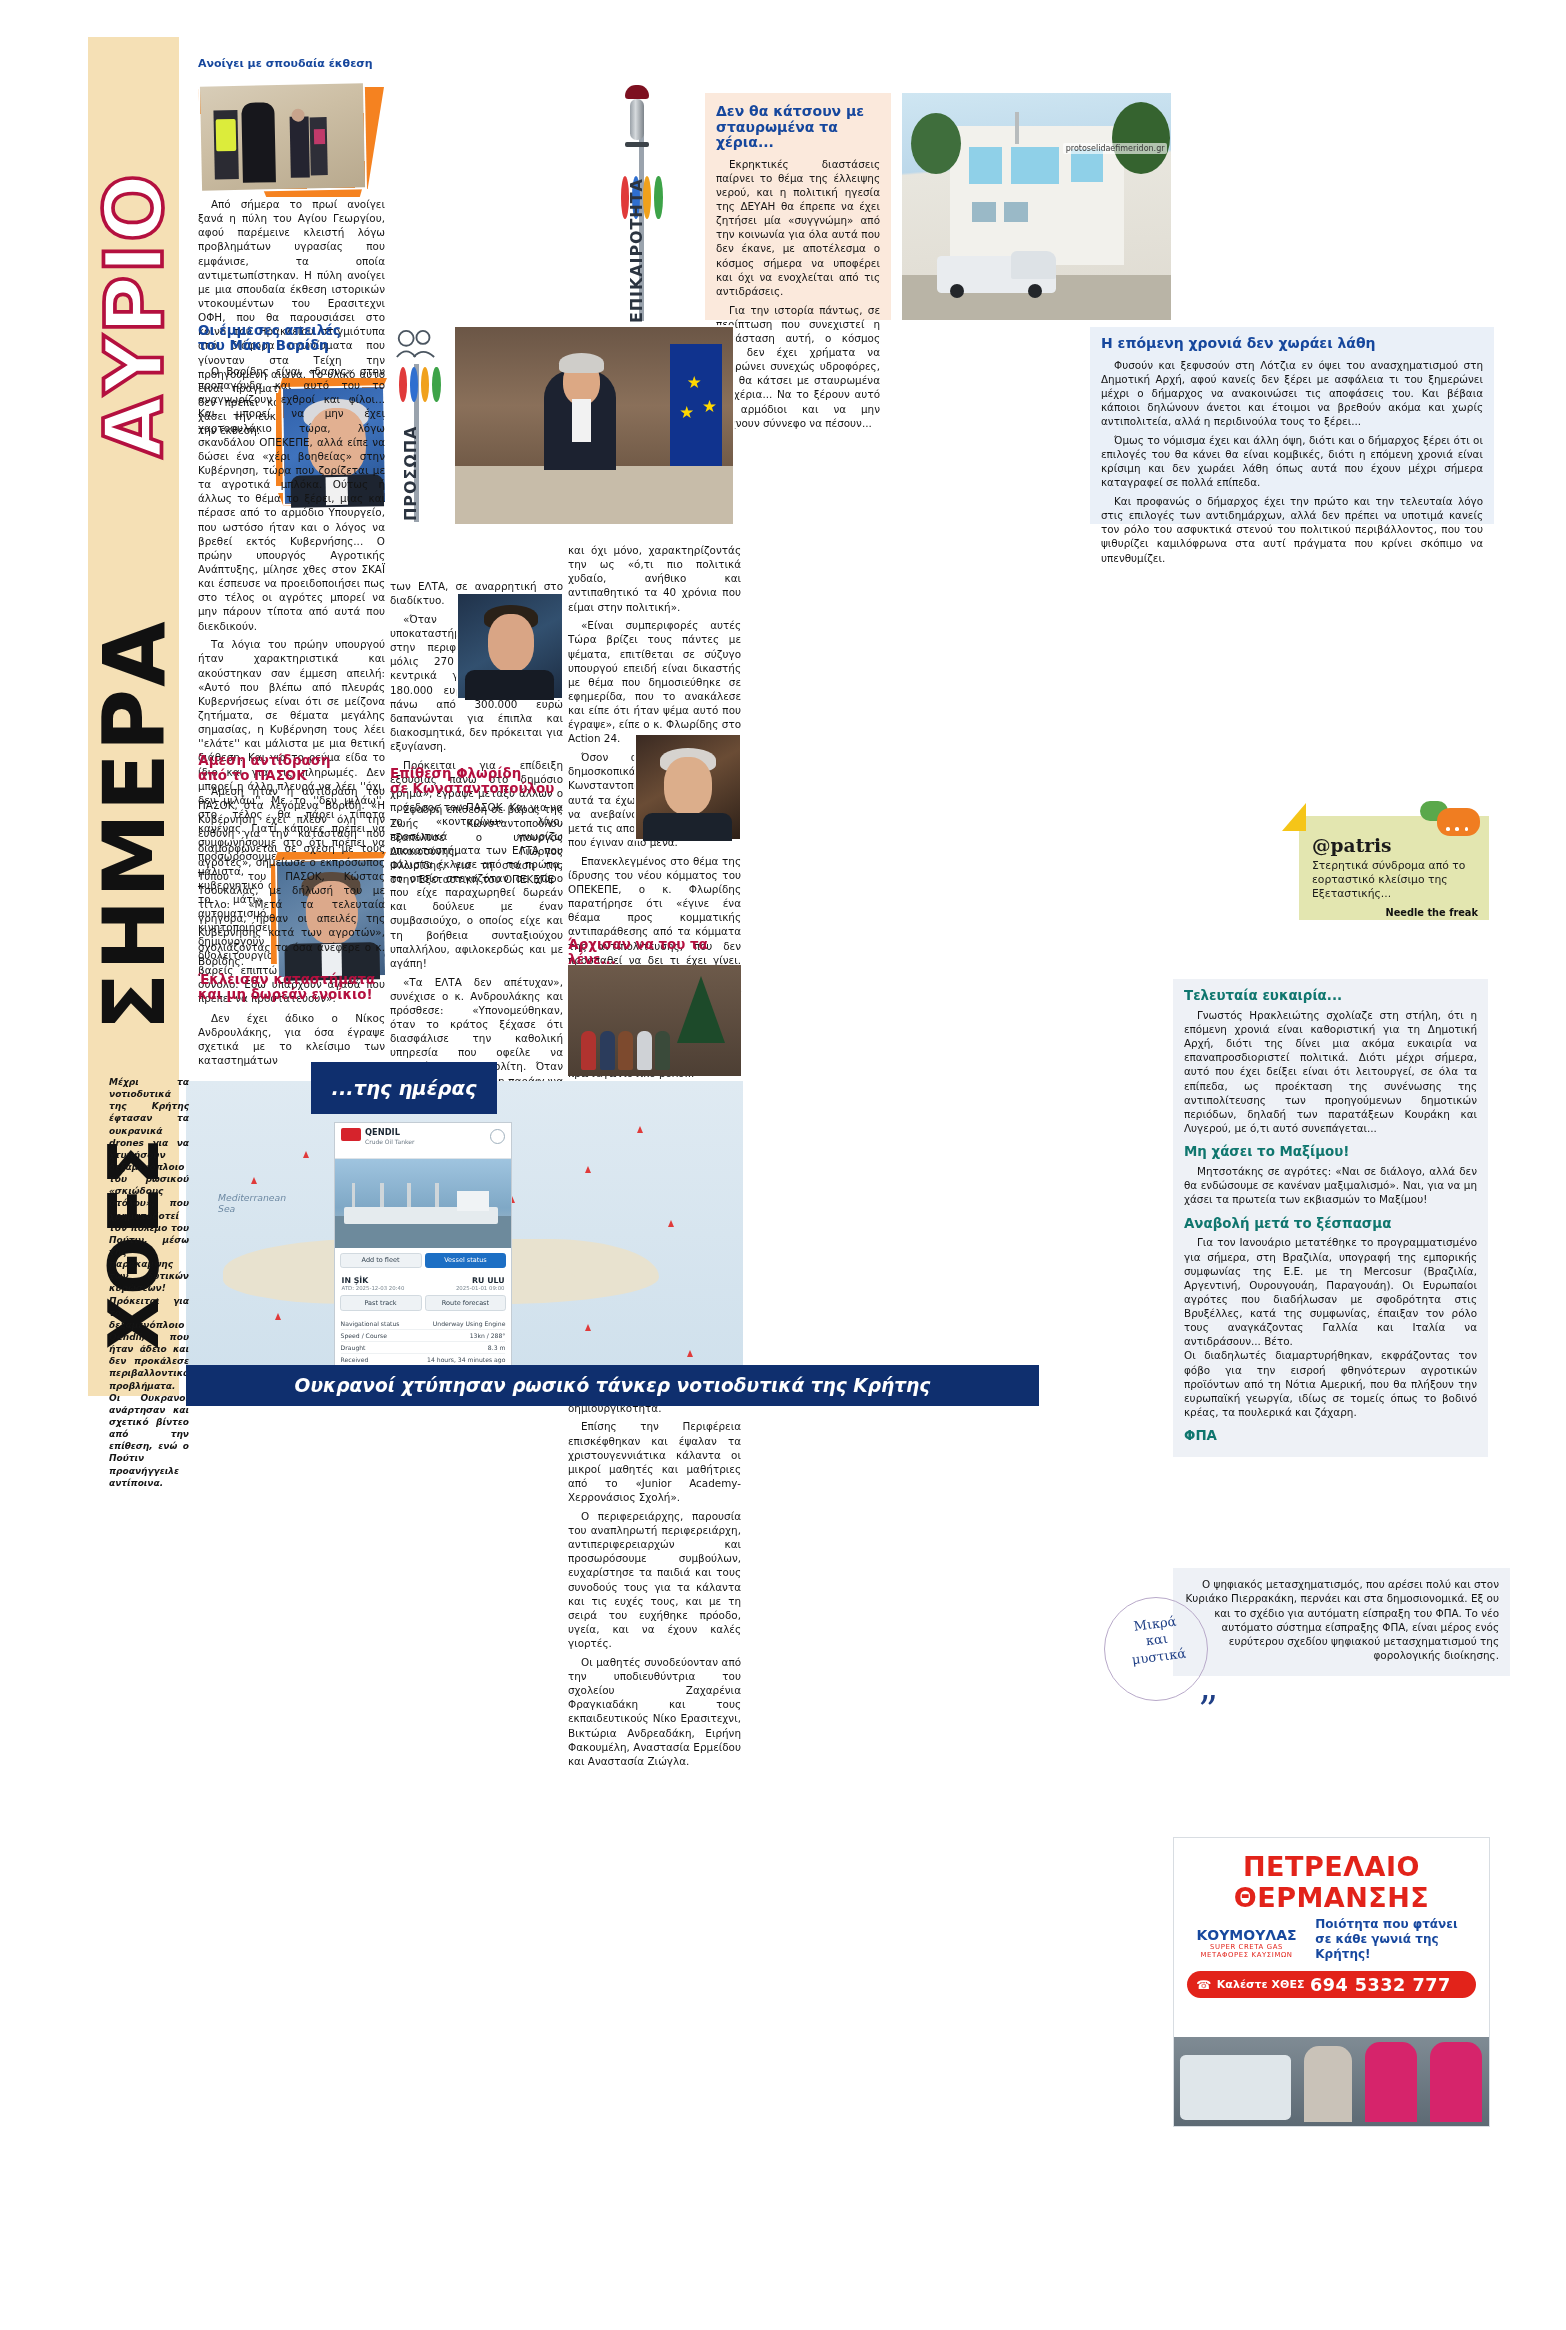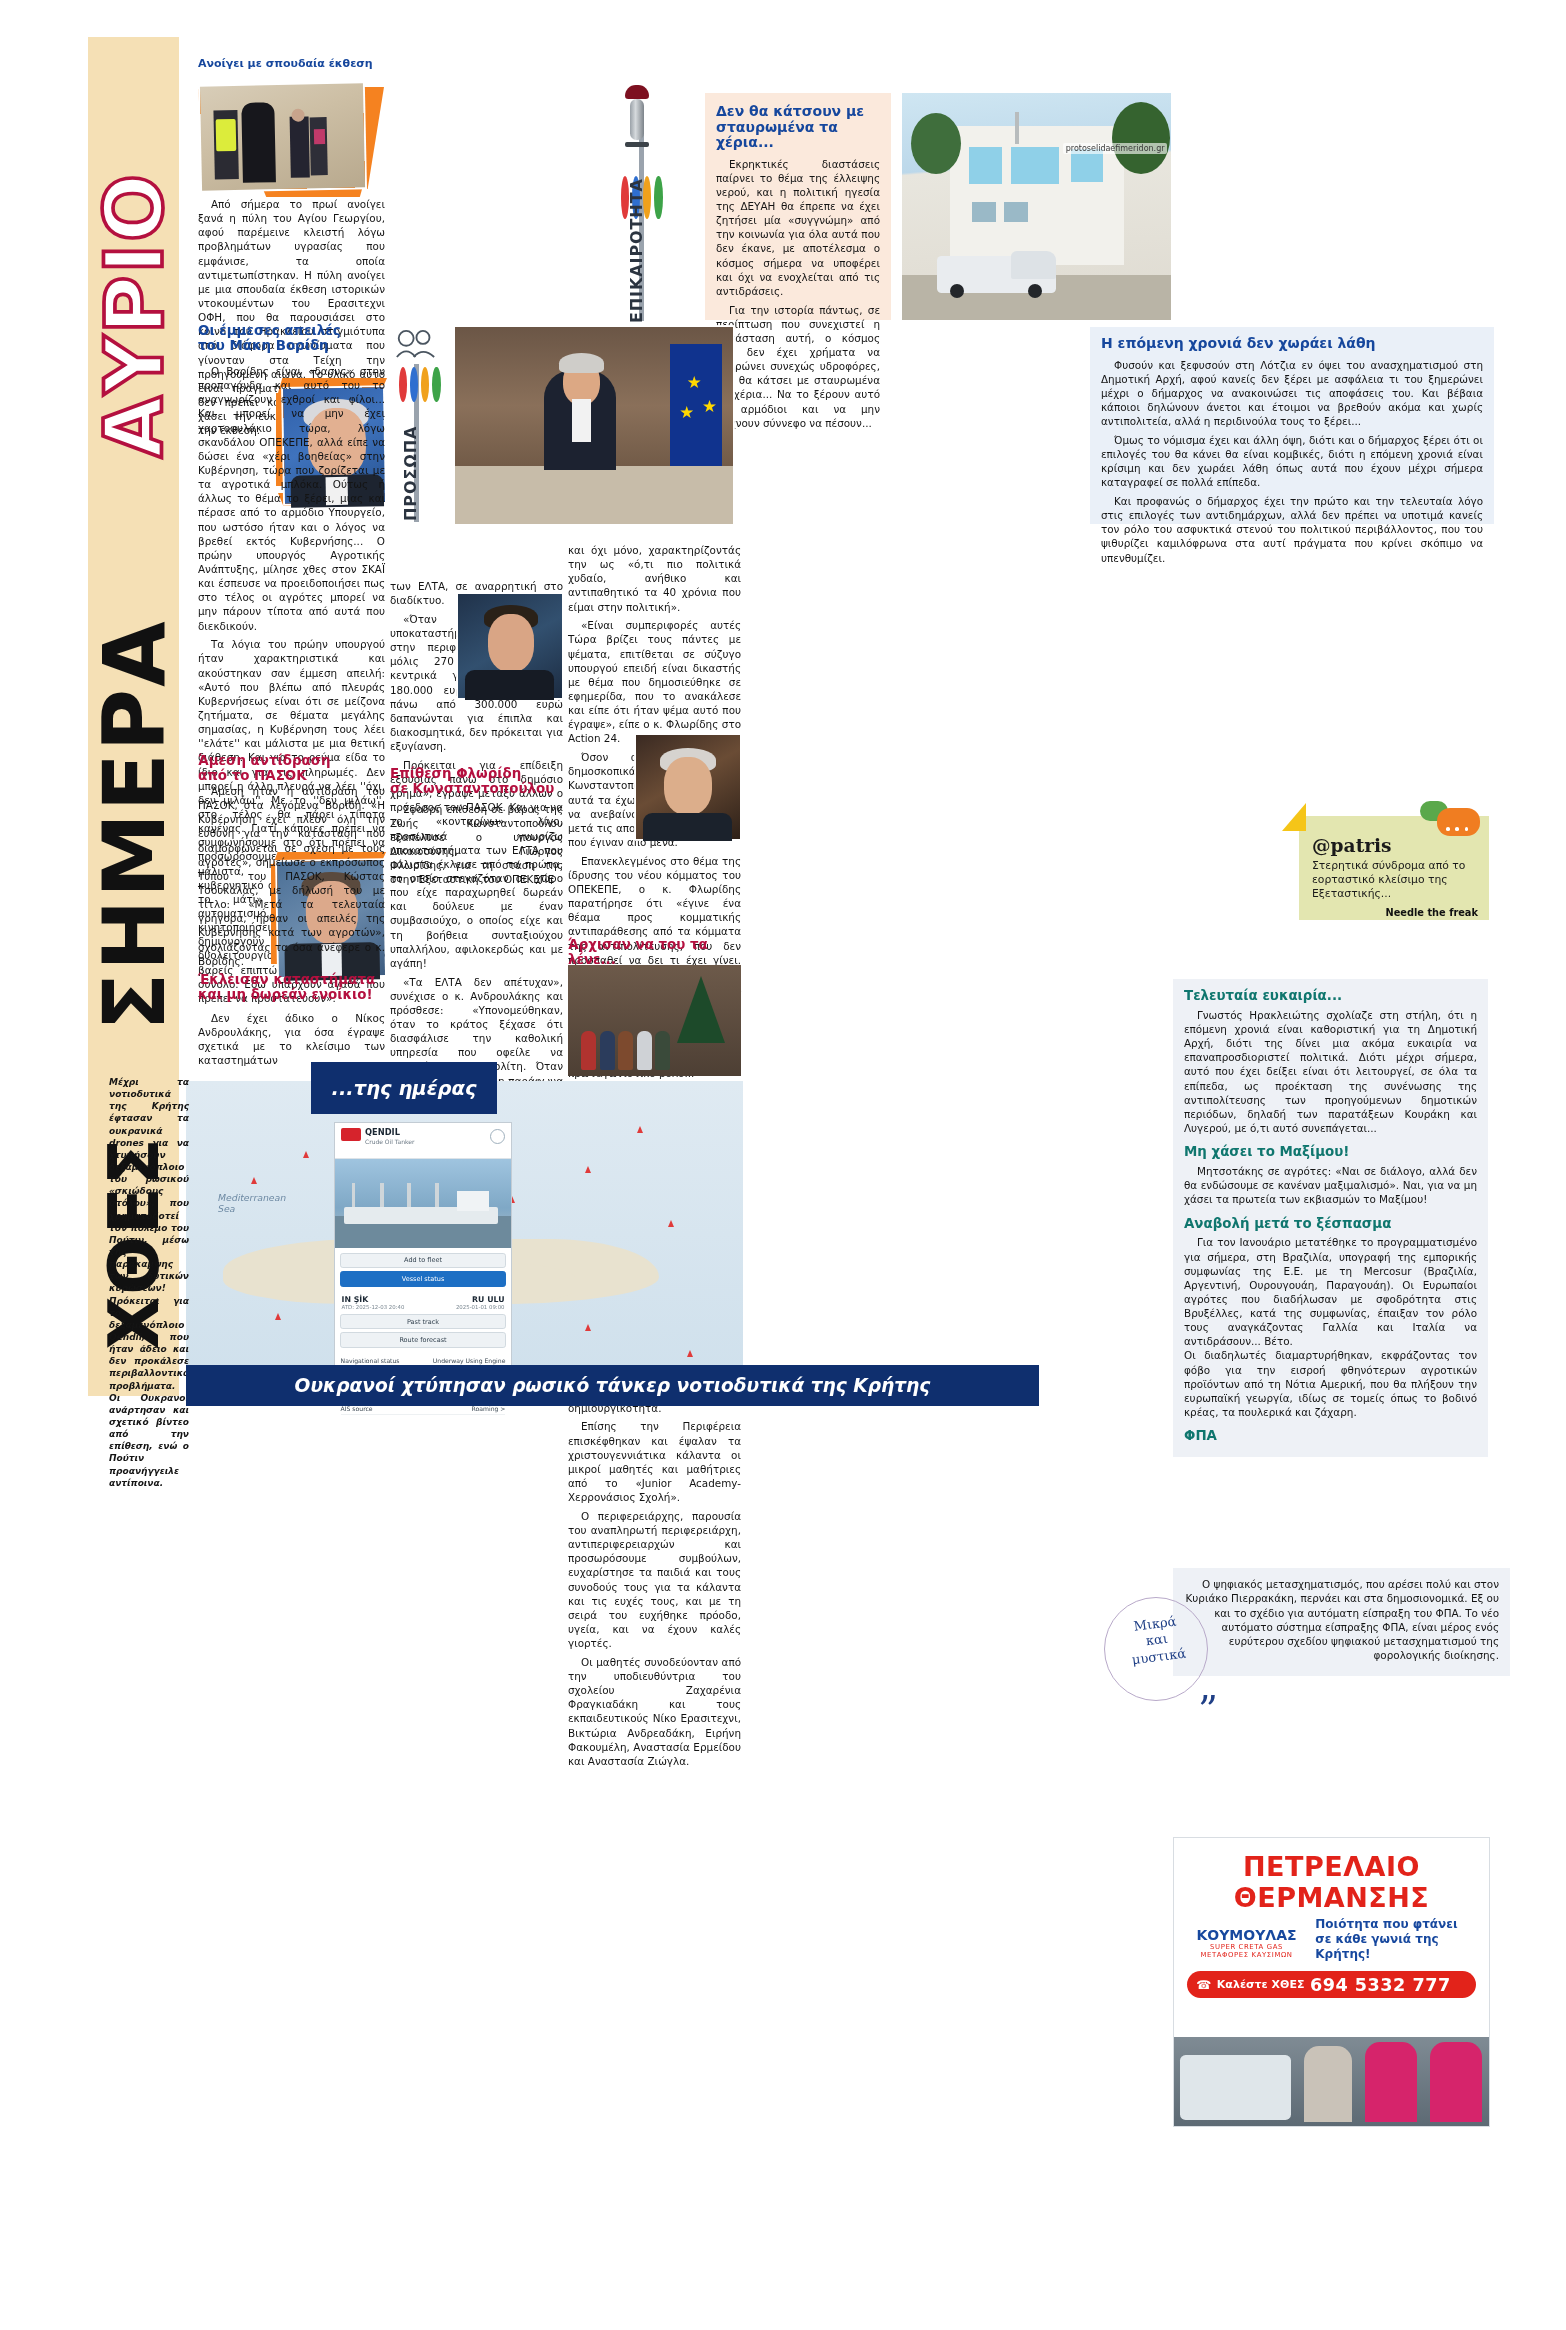--- a/index.html
+++ b/index.html
@@ -232,21 +232,21 @@
     border-radius:50% 40% 40% 50%;}
   .sea-label{position:absolute;color:#6d89a3;font-size:9.3px;font-style:italic;}
   .mk{position:absolute;width:0;height:0;border-left:3.7px solid transparent;
       border-right:3.7px solid transparent;border-bottom:7.4px solid #e03a3a;}
   .phone-shot{
     position:absolute;left:334px;top:1122px;width:176px;height:252px;
     background:#ffffff;border:0.9px solid #c3ccd4;
   }
   .ps-top{height:35px;background:#fff;border-bottom:0.9px solid #dde3e8;position:relative;}
   .ps-img{height:89px;background:linear-gradient(180deg,#9fc4df 0%,#7fa8c6 55%,#b8c3c9 100%);position:relative;overflow:hidden;}
-  .ps-btns{display:flex;gap:3px;padding:4.6px;flex-direction:column;}
+  .ps-btns{display:flex;gap:3px;padding:4.6px;}
   .ps-btn{flex:1;font-size:6.5px;text-align:center;padding:2.8px 0;border-radius:2.8px;background:#eef2f5;color:#33424f;border:0.9px solid #d2dae0;}
   .ps-btn.blue{background:#1d6fc4;color:#fff;border-color:#1d6fc4;}
   .ps-rows{font-size:6.1px;color:#3b4752;padding:2.8px 5.6px;line-height:1.5;}
   .ps-row{display:flex;justify-content:space-between;border-bottom:0.9px solid #eef1f3;padding:0.9px 0;}
 
   .der-txt{position:absolute;left:109px;top:1076px;width:80px;font-size:9px;line-height:1.35;
     font-style:italic;font-weight:bold;color:#141414;text-align:justify;}
 
   .tis-imeras{
     position:absolute;left:311px;top:1062px;width:186px;height:52px;background:#0f2f6e;

